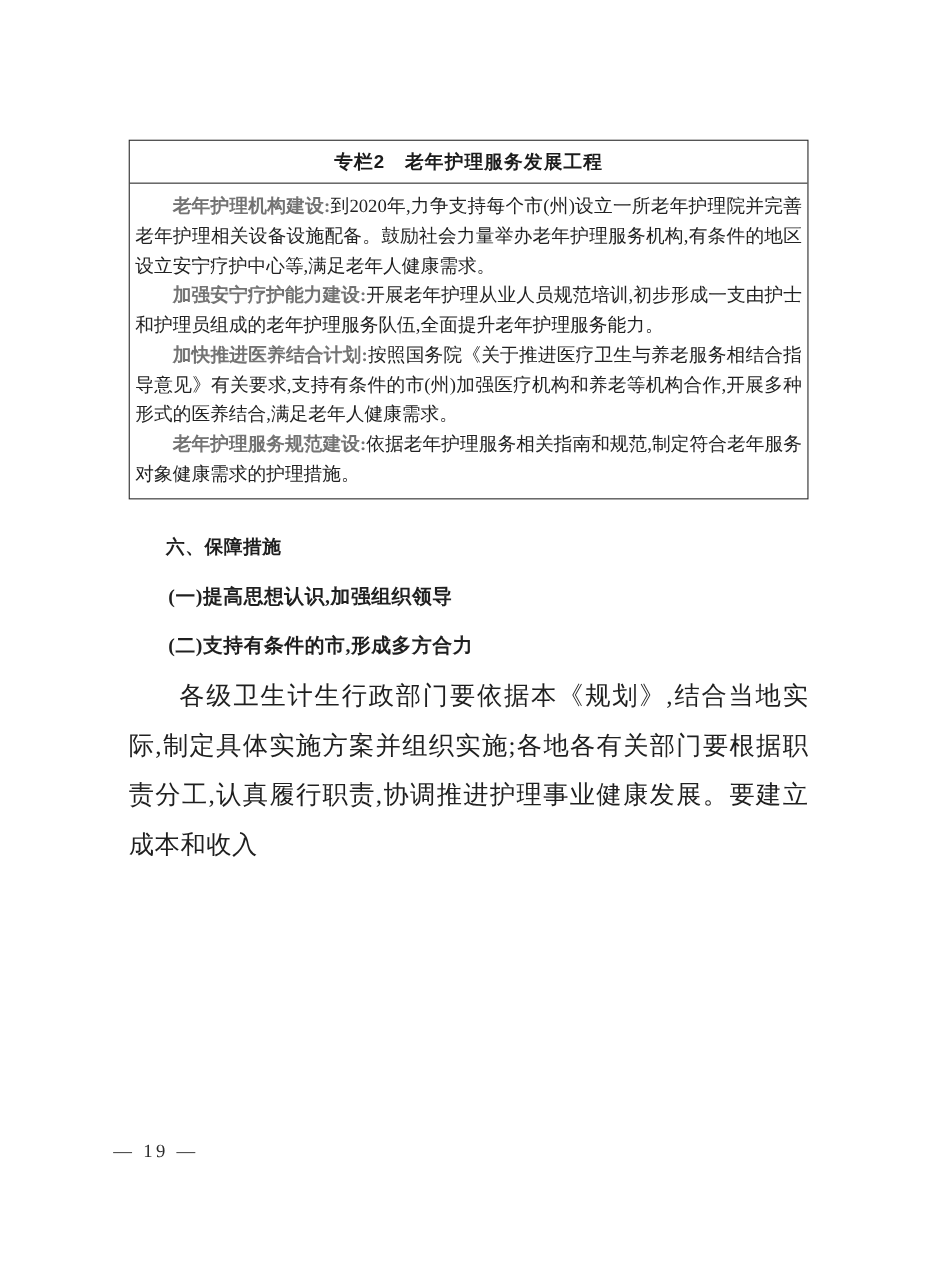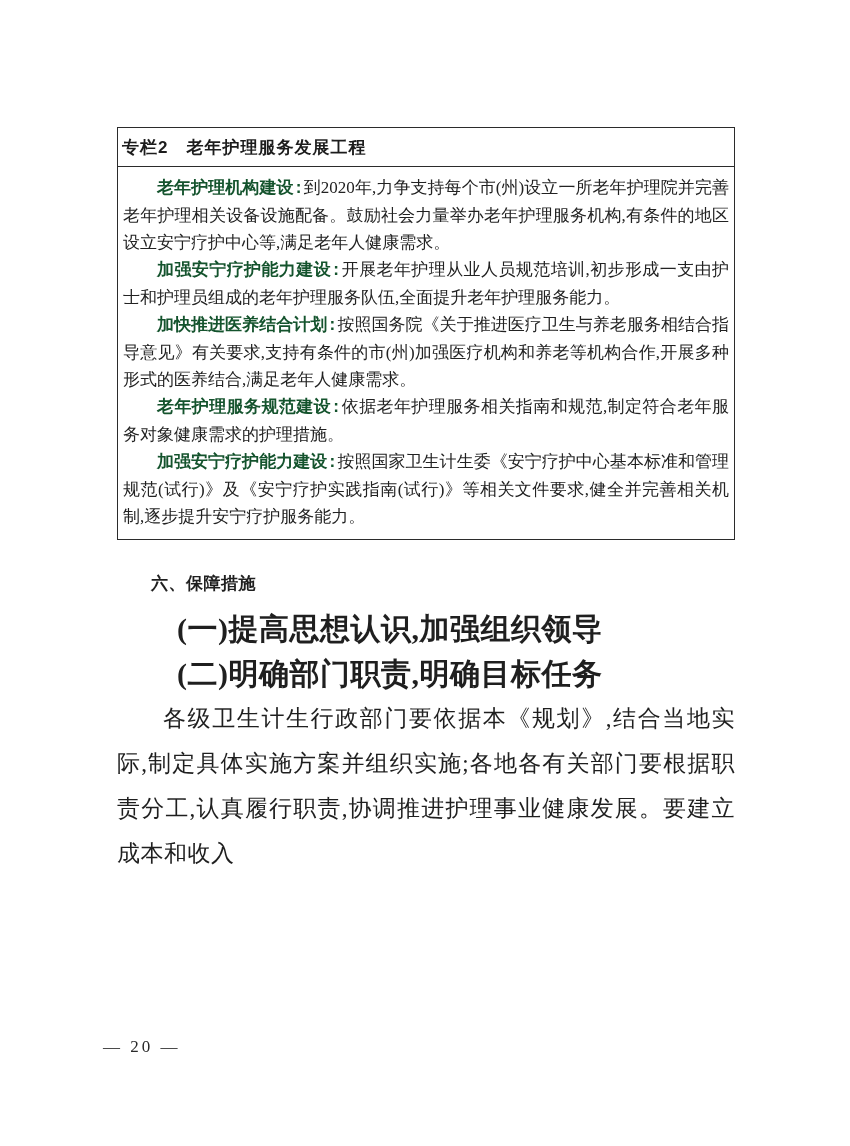--- a/index.html
+++ b/index.html
@@ -19,43 +19,43 @@
     top: 127px;
     width: 618px;
   }
 
   
   .callout-box {
     border: 1.5px solid #2b2b2b;
     background: #ffffff;
   }
   .callout-title {
-    text-align: left;
+    text-align: center;
     font-family: "Liberation Sans", sans-serif;
     font-weight: bold;
     font-size: 17px;
     line-height: 21px;
     padding: 9px 4px 8px 4px;
     border-bottom: 1.5px solid #2b2b2b;
     letter-spacing: 1px;
   }
   .callout-body {
     padding: 7px 5px 9px 5px;
     font-size: 17px;
     line-height: 27px;
     text-align: justify;
     color: #222222;
   }
   .callout-body p {
     text-indent: 2em;
   }
   .lead {
-    font-family: Liberation Mono, monospace;
+    font-family: Liberation Serif, serif;
     font-weight: bold;
-    color: #14532d;
+    color: #737373;
   }
 
   
   .main-text {
     margin-top: 21px;
     font-size: 23px;
     line-height: 45px;
     text-align: justify;
     color: #1f1f1f;
   }
@@ -63,21 +63,21 @@
     font-family: "Liberation Sans", sans-serif;
     font-weight: bold;
     font-size: 17px;
     line-height: 45px;
     text-indent: 2em;
     text-align: left;
     letter-spacing: 0.5px;
   }
   .sub-heading {
     font-weight: bold;
-    font-size: 30px;
+    font-size: 18px;
     line-height: 45px;
     text-indent: 2em;
     text-align: left;
     letter-spacing: 0.5px;
   }
   .body-paragraph {
     text-indent: 2em;
     letter-spacing: 0.5px;
   }
 
@@ -97,27 +97,26 @@
 <div class="page">
   <div class="content">
 
     <div class="callout-box">
       <div class="callout-title">专栏2　老年护理服务发展工程</div>
       <div class="callout-body">
         <p><span class="lead">老年护理机构建设:</span><span>到2020年,力争支持每个市(州)设立一所老年护理院并完善老年护理相关设备设施配备。鼓励社会力量举办老年护理服务机构,有条件的地区设立安宁疗护中心等,满足老年人健康需求。</span></p>
         <p><span class="lead">加强安宁疗护能力建设:</span><span>开展老年护理从业人员规范培训,初步形成一支由护士和护理员组成的老年护理服务队伍,全面提升老年护理服务能力。</span></p>
         <p><span class="lead">加快推进医养结合计划:</span><span>按照国务院《关于推进医疗卫生与养老服务相结合指导意见》有关要求,支持有条件的市(州)加强医疗机构和养老等机构合作,开展多种形式的医养结合,满足老年人健康需求。</span></p>
         <p><span class="lead">老年护理服务规范建设:</span><span>依据老年护理服务相关指南和规范,制定符合老年服务对象健康需求的护理措施。</span></p>
-        <p><span class="lead">加强安宁疗护能力建设:</span><span>按照国家卫生计生委《安宁疗护中心基本标准和管理规范(试行)》及《安宁疗护实践指南(试行)》等相关文件要求,健全并完善相关机制,逐步提升安宁疗护服务能力。</span></p>
       </div>
     </div>
 
     <div class="main-text">
       <div class="section-heading">六、保障措施</div>
       <div class="sub-heading">(一)提高思想认识,加强组织领导</div>
-      <div class="sub-heading">(二)明确部门职责,明确目标任务</div>
+      <div class="sub-heading">(二)支持有条件的市,形成多方合力</div>
       <p class="body-paragraph">各级卫生计生行政部门要依据本《规划》,结合当地实际,制定具体实施方案并组织实施;各地各有关部门要根据职责分工,认真履行职责,协调推进护理事业健康发展。要建立成本和收入</p>
     </div>
 
   </div>
 
-  <div class="page-number">— 20 —</div>
+  <div class="page-number">— 19 —</div>
 </div>
 
 </body></html>

